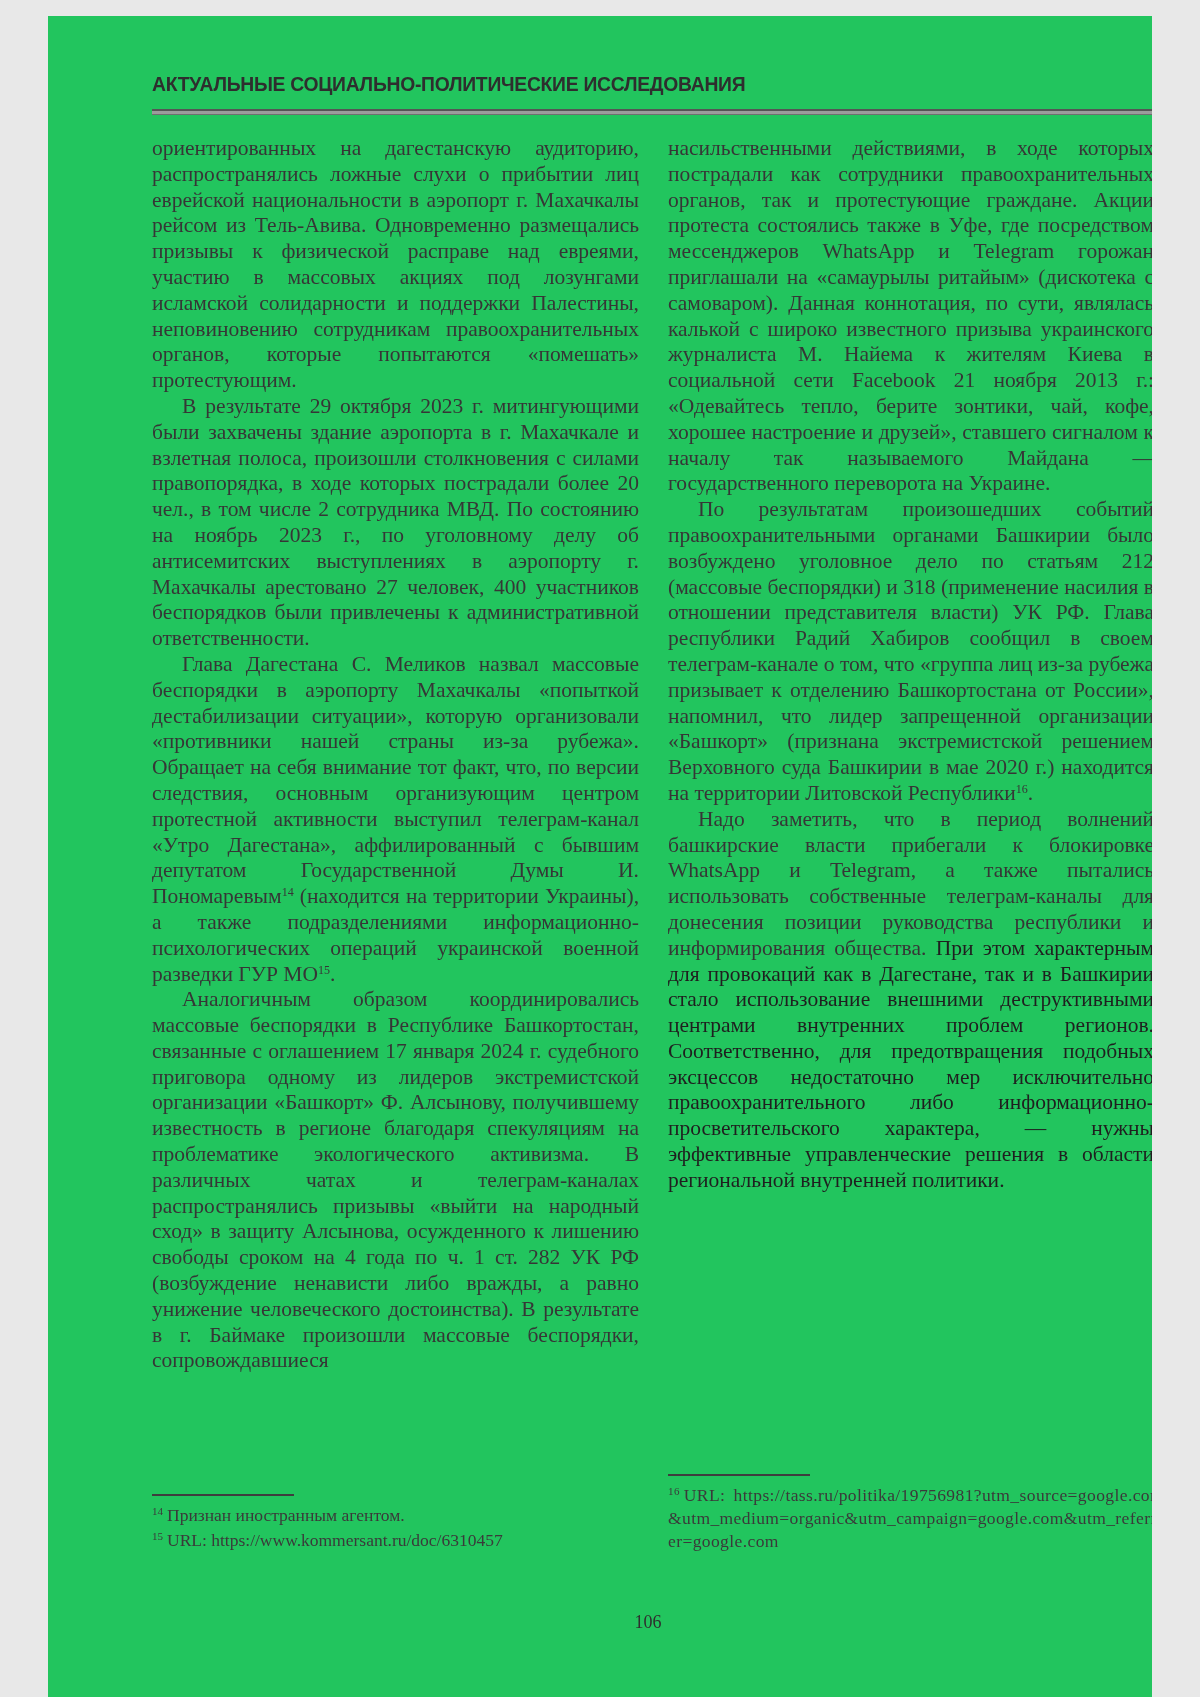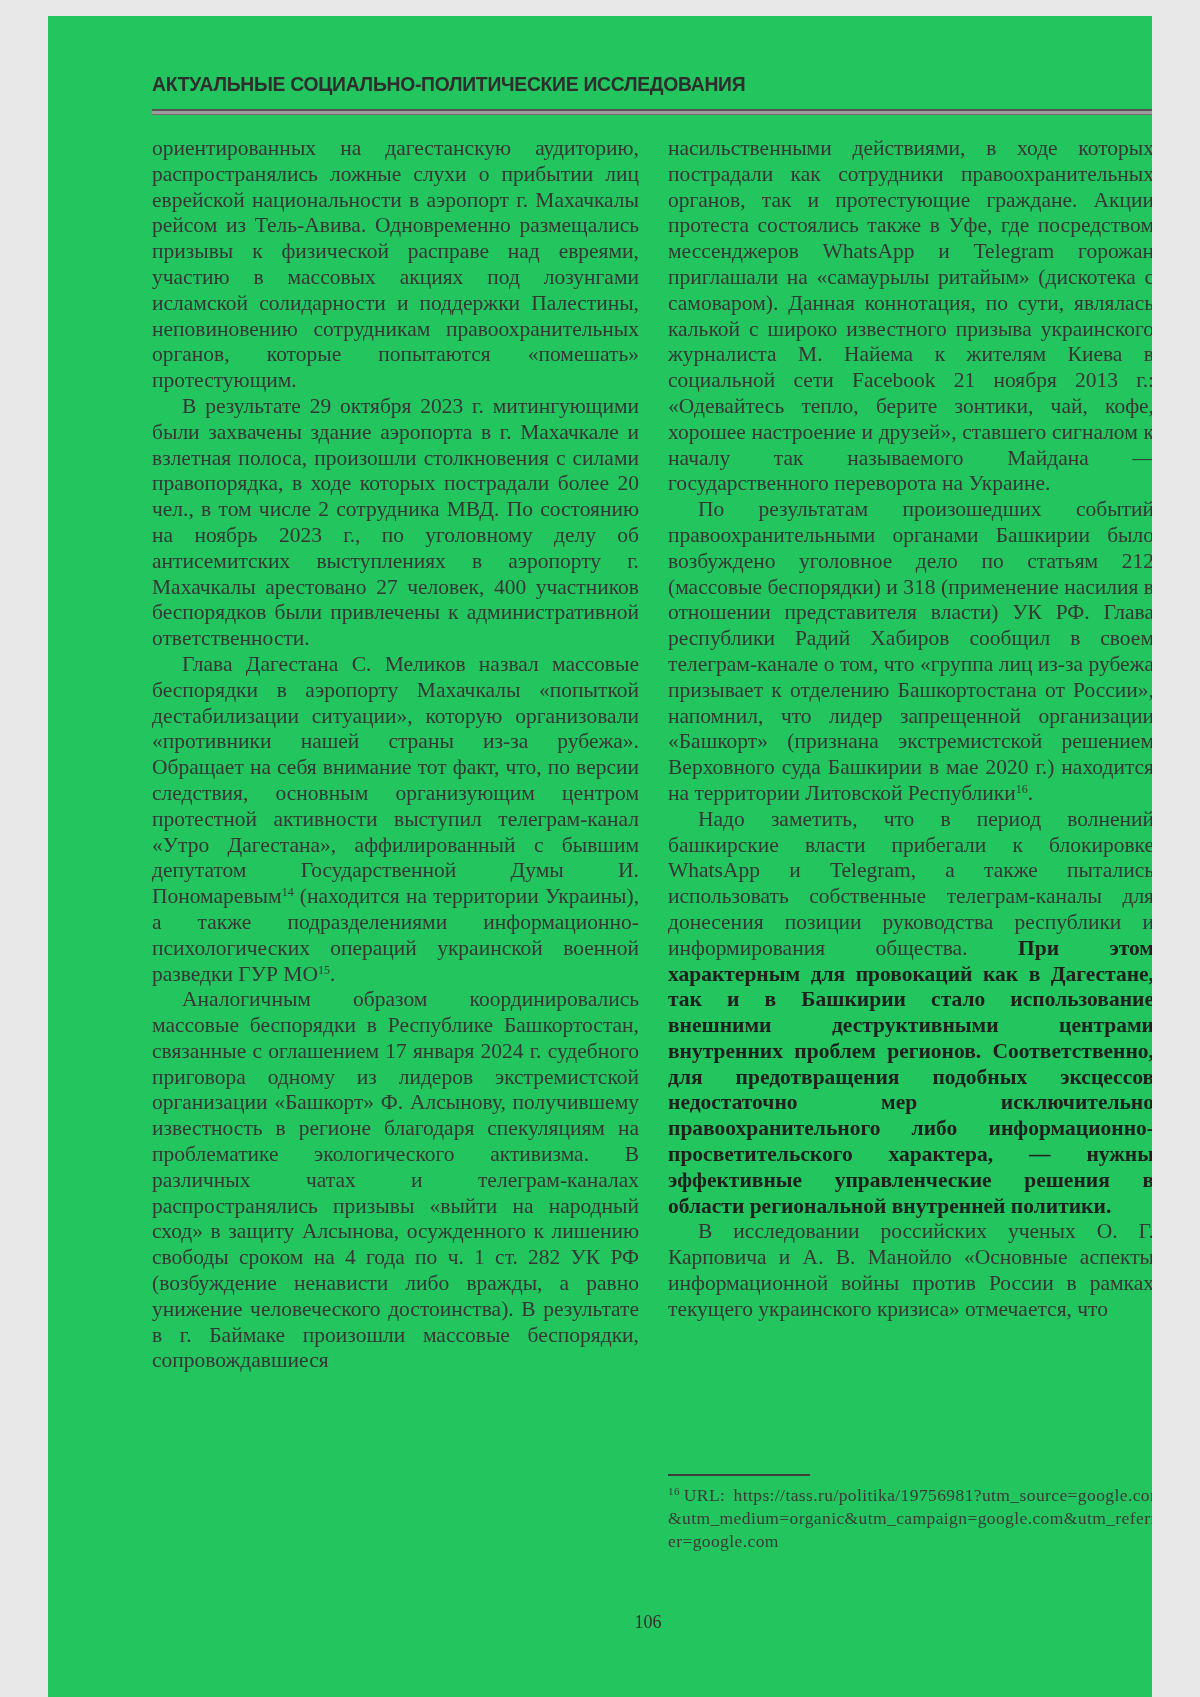--- a/index.html
+++ b/index.html
@@ -27,21 +27,21 @@
   }
   .col{
     position:absolute;top:120px;
     font-size:21.5px;line-height:25.8px;
     text-align:justify;
   }
   .col-left{left:104px;width:487px;}
   .col-right{left:620px;width:486px;}
   .col p{margin:0;padding:0;text-indent:30px;}
   .col p.no-indent{text-indent:0;}
-  .bold-run{font-weight:bold;color:#1f1f1f;}
+  .bold-run{font-weight:normal;color:#1f1f1f;}
   sup.sup{
     font-size:12px;line-height:0;vertical-align:baseline;
     position:relative;top:-7px;
   }
   .footnote-block{
     position:absolute;
     font-size:17.5px;line-height:23px;
     text-align:left;color:#3a3a3a;
   }
   .fn-left{left:104px;top:1478px;width:487px;}
@@ -87,25 +87,31 @@
   <div class="col col-right">
     <p class="no-indent">
       <span>насильственными действиями, в ходе которых пострадали как сотрудники правоохранительных органов, так и протестующие граждане. Акции протеста состоялись также в Уфе, где посредством мессенджеров WhatsApp и Telegram горожан приглашали на «самаурылы ритайым» (дискотека с самоваром). Данная коннотация, по сути, являлась калькой с широко известного призыва украинского журналиста М. Найема к жителям Киева в социальной сети Facebook 21 ноября 2013 г.: «Одевайтесь тепло, берите зонтики, чай, кофе, хорошее настроение и друзей», ставшего сигналом к началу так называемого Майдана — государственного переворота на Украине.</span>
     </p>
     <p>
       <span>По результатам произошедших событий правоохранительными органами Башкирии было возбуждено уголовное дело по статьям 212 (массовые беспорядки) и 318 (применение насилия в отношении представителя власти) УК РФ. Глава республики Радий Хабиров сообщил в своем телеграм-канале о том, что «группа лиц из-за рубежа призывает к отделению Башкортостана от России», напомнил, что лидер запрещенной организации «Башкорт» (признана экстремистской решением Верховного суда Башкирии в мае 2020 г.) находится на территории Литовской Республики</span><sup class="sup">16</sup><span>.</span>
     </p>
     <p>
       <span>Надо заметить, что в период волнений башкирские власти прибегали к блокировке WhatsApp и Telegram, а также пытались использовать собственные телеграм-каналы для донесения позиции руководства республики и информирования общества. </span><span class="bold-run">При этом характерным для провокаций как в Дагестане, так и в Башкирии стало использование внешними деструктивными центрами внутренних проблем регионов. Соответственно, для предотвращения подобных эксцессов недостаточно мер исключительно правоохранительного либо информационно-просветительского характера, — нужны эффективные управленческие решения в области региональной внутренней политики.</span>
     </p>
-    <p>
-      <span>В исследовании российских ученых О. Г. Карповича и А. В. Манойло «Основные аспекты информационной войны против России в рамках текущего украинского кризиса» отмечается, что</span>
+  </div>
+
+  <div class="footnote-block fn-left">
+    <div class="fn-rule"></div>
+    <p class="fn-line">
+      <span class="fn-marker">14</span><span class="fn-text">Признан иностранным агентом.</span>
+    </p>
+    <p class="fn-line">
+      <span class="fn-marker">15</span><span class="fn-text">URL: https://www.kommersant.ru/doc/6310457</span>
     </p>
   </div>
-
 
   <div class="footnote-block fn-right">
     <div class="fn-rule"></div>
     <p class="fn-line break-url">
       <span class="fn-marker">16</span><span class="fn-text">URL: https://tass.ru/politika/19756981?utm_source=google.com&amp;utm_medium=organic&amp;utm_campaign=google.com&amp;utm_referrer=google.com</span>
     </p>
   </div>
 
   <div class="page-number">106</div>
 

